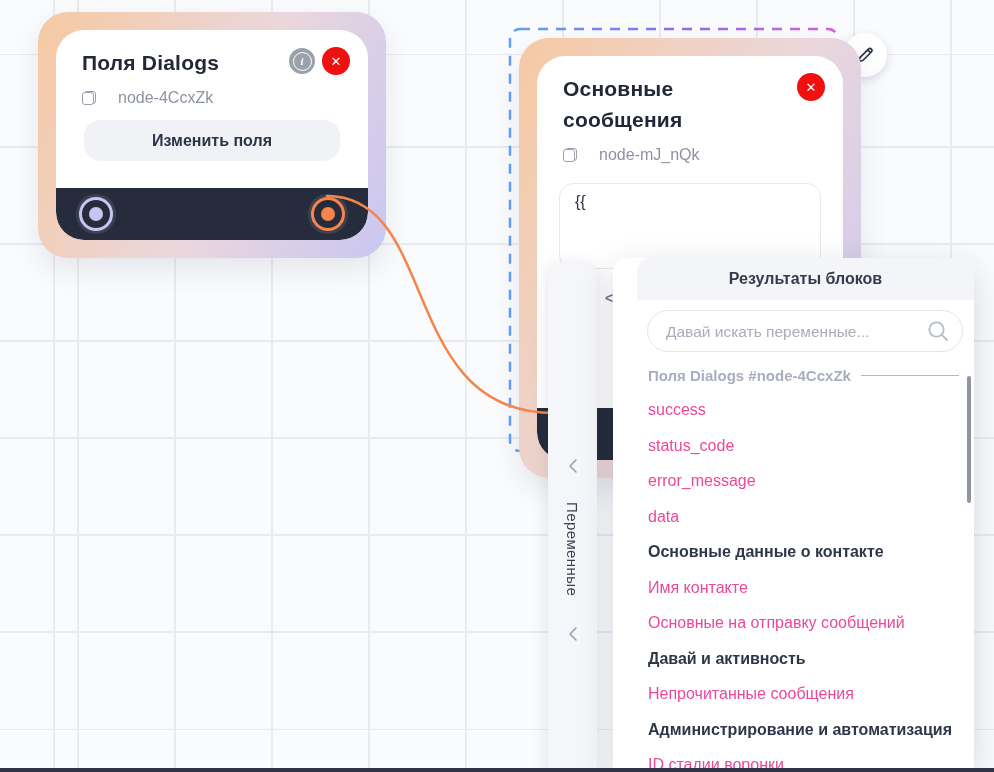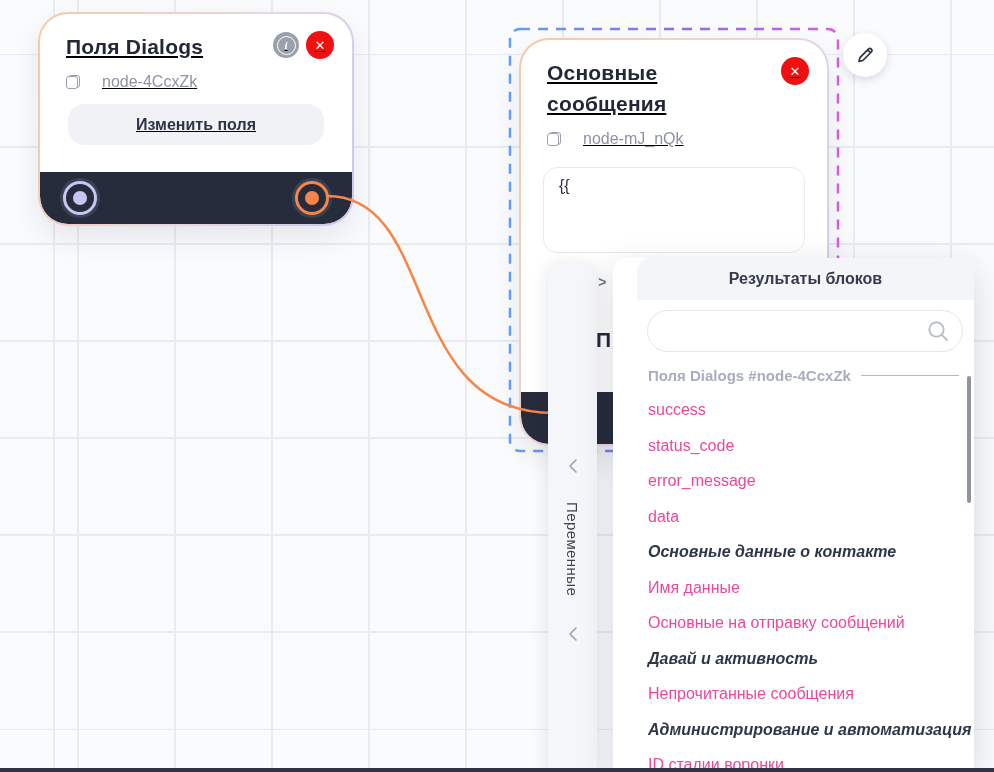--- a/index.html
+++ b/index.html
@@ -15,24 +15,23 @@
     background-position:77px 55px;
   }
   .abs{position:absolute;}
 
   
   #edge-svg{position:absolute;left:0;top:0;width:994px;height:772px;z-index:4;pointer-events:none;}
   #edge-svg path{stroke:var(--accent_orange,#f5854a);stroke-width:2.5;fill:none;stroke-linecap:round;}
 
   
   .node-wrap{
-    border-radius:30px;padding:2px;
+    border-radius:30px;padding:18px;
     background:linear-gradient(115deg,#f6c9a2 0%,#ead7dd 55%,#c9c6f2 100%);
     box-shadow:0 12px 28px rgba(40,45,80,.10);
-    text-decoration:underline;
   }
   .node-card{
     background:#fff;border-radius:28px;height:100%;
     display:flex;flex-direction:column;overflow:hidden;position:relative;
   }
   .node-header{display:flex;align-items:flex-start;padding:17px 18px 0 26px;}
   .node-title{font-size:21px;font-weight:700;color:#222838;line-height:31px;letter-spacing:.2px;}
   .icon-btns{margin-left:auto;display:flex;align-items:center;gap:7px;}
   .info-btn{width:26px;height:26px;border-radius:50%;background:#9aa1ab;display:flex;align-items:center;justify-content:center;cursor:pointer;flex:0 0 auto;}
   .info-inner{width:17px;height:17px;border-radius:50%;border:1.6px solid #fff;color:#fff;font-size:11px;font-weight:700;display:flex;align-items:center;justify-content:center;font-family:"Liberation Serif","DejaVu Serif",serif;font-style:italic;}
@@ -89,21 +88,21 @@
   #search-box{position:relative;margin:10px 11px 0 10px;height:40px;border:1.5px solid #e3e6ee;border-radius:21px;background:#fff;}
   #search-input{position:absolute;left:16px;top:0;height:100%;width:255px;border:none;outline:none;background:transparent;
     font-size:15.5px;color:#3a4150;font-family:inherit;}
   #search-input::placeholder{color:#a9aebc;}
   #search-ic{position:absolute;right:12px;top:8px;}
   #section-row{margin:15px 10px 16px 11px;display:flex;align-items:center;gap:10px;}
   #section-label{color:#a8aec0;font-weight:700;font-size:15px;white-space:nowrap;}
   #section-line{flex:1;border-top:1.5px solid #b3b8c6;margin-right:5px;}
   #var-list{margin:17px 10px 0 11px;}
   .pl-item{height:20px;margin-bottom:15.5px;font-size:16px;color:#ec4899;white-space:nowrap;cursor:pointer;}
-  .pl-item.bold{color:#2e374a;font-weight:700;cursor:default;font-style:italic;}
+  .pl-item.bold{color:#2e374a;font-weight:700;cursor:default;}
   #scroll-thumb{position:absolute;right:3px;top:118px;width:4px;height:127px;background:#8f95a0;border-radius:3px;cursor:grab;}
 
   
   #bottom-bar{left:0;top:768px;width:994px;height:4px;background:#2e3444;z-index:10;}
 </style>
 </head>
 <body>
 
 <svg id="edge-svg">
   <path d="M327,196 C440,196 398,413 554,413"></path>
@@ -188,36 +187,37 @@
   </svg>
   <div id="drawer-label">Переменные</div>
   <svg id="chev-bottom" class="chev" width="12" height="16">
     <polyline points="9,2 3,8 9,14" fill="none" stroke="#9aa0ac" stroke-width="1.6" stroke-linecap="round" stroke-linejoin="round"></polyline>
   </svg>
 </div>
 
 <div id="panel" class="abs">
   <div id="panel-header">Результаты блоков</div>
   <div id="search-box">
+    <input id="search-input" type="text" placeholder="Давай искать переменные..." style="">
     <svg id="search-ic" width="24" height="24" viewBox="0 0 24 24">
       <circle cx="10.5" cy="10.5" r="7.2" fill="none" stroke="#b7bcc8" stroke-width="1.8"></circle>
       <line x1="15.8" y1="15.8" x2="21" y2="21" stroke="#b7bcc8" stroke-width="1.8" stroke-linecap="round"></line>
     </svg>
   </div>
   <div id="section-row">
     <span id="section-label">Поля Dialogs #node-4CcxZk</span>
     <span id="section-line"></span>
   </div>
   <div id="var-list">
       <div class="pl-item">success</div>
       <div class="pl-item">status_code</div>
       <div class="pl-item">error_message</div>
       <div class="pl-item">data</div>
       <div class="pl-item bold">Основные данные о контакте</div>
-      <div class="pl-item">Имя данные</div>
+      <div class="pl-item">Имя контакте</div>
       <div class="pl-item">Основные на отправку сообщений</div>
       <div class="pl-item bold">Давай и активность</div>
       <div class="pl-item">Непрочитанные сообщения</div>
       <div class="pl-item bold">Администрирование и автоматизация</div>
       <div class="pl-item">ID стадии воронки</div>
     </div>
   <div id="scroll-thumb"></div>
 </div>
 
 <div id="bottom-bar" class="abs"></div>

